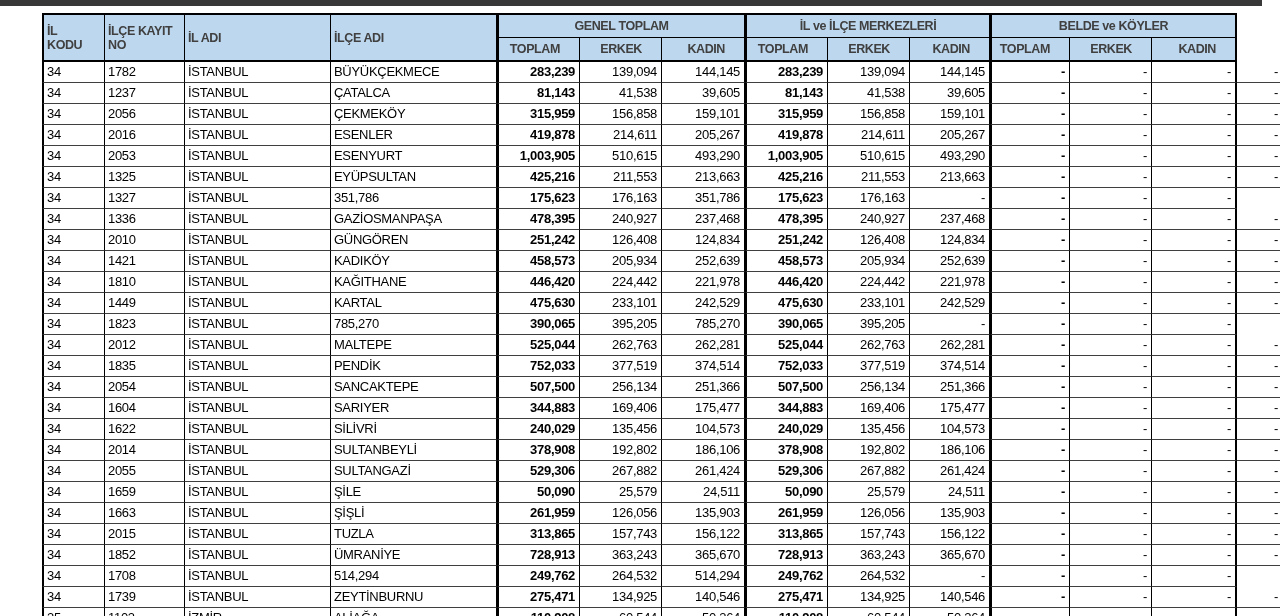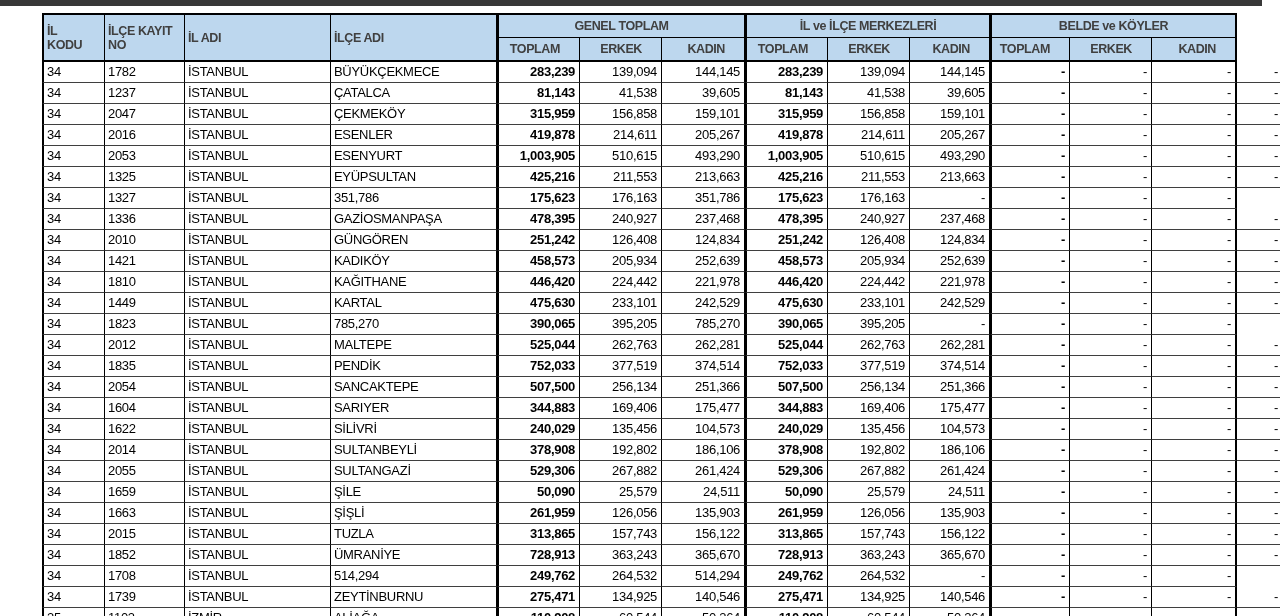--- a/index.html
+++ b/index.html
@@ -102,21 +102,21 @@
     <div class="td">41,538</div>
     <div class="td">39,605</div>
     <div class="td">-</div>
     <div class="td">-</div>
     <div class="td">-</div>
     <div class="td">-</div>
   </div>
 
   <div class="tr grid14">
     <div class="td">34</div>
-    <div class="td">2047</div>
+    <div class="td">2056</div>
     <div class="td">İSTANBUL</div>
     <div class="td">ÇEKMEKÖY</div>
     <div class="td">315,959</div>
     <div class="td">156,858</div>
     <div class="td">159,101</div>
     <div class="td">315,959</div>
     <div class="td">156,858</div>
     <div class="td">159,101</div>
     <div class="td">-</div>
     <div class="td">-</div>

